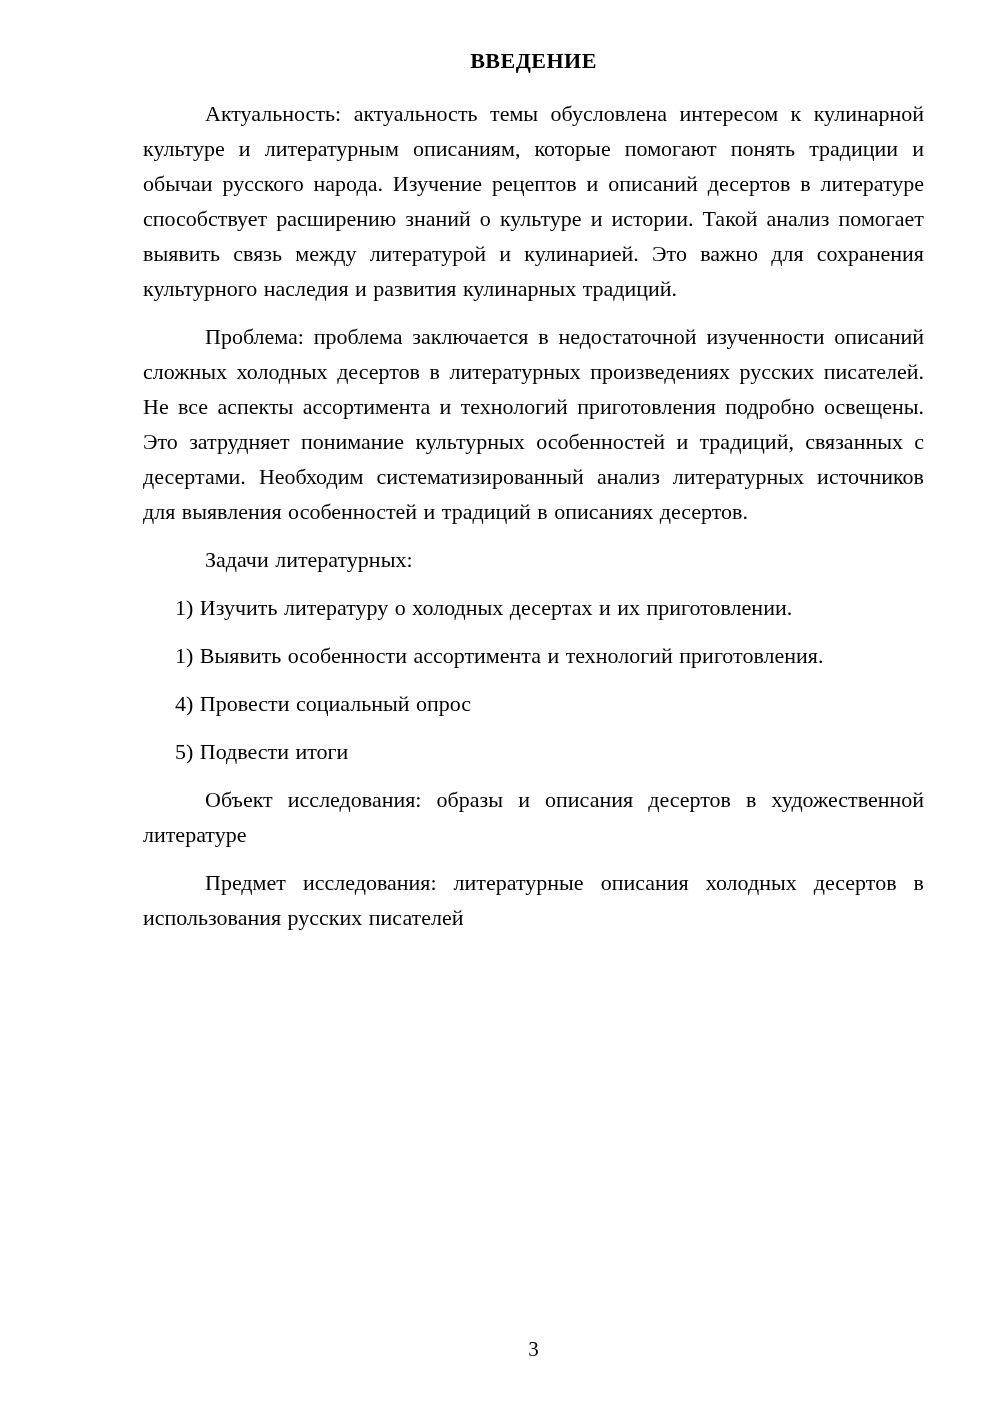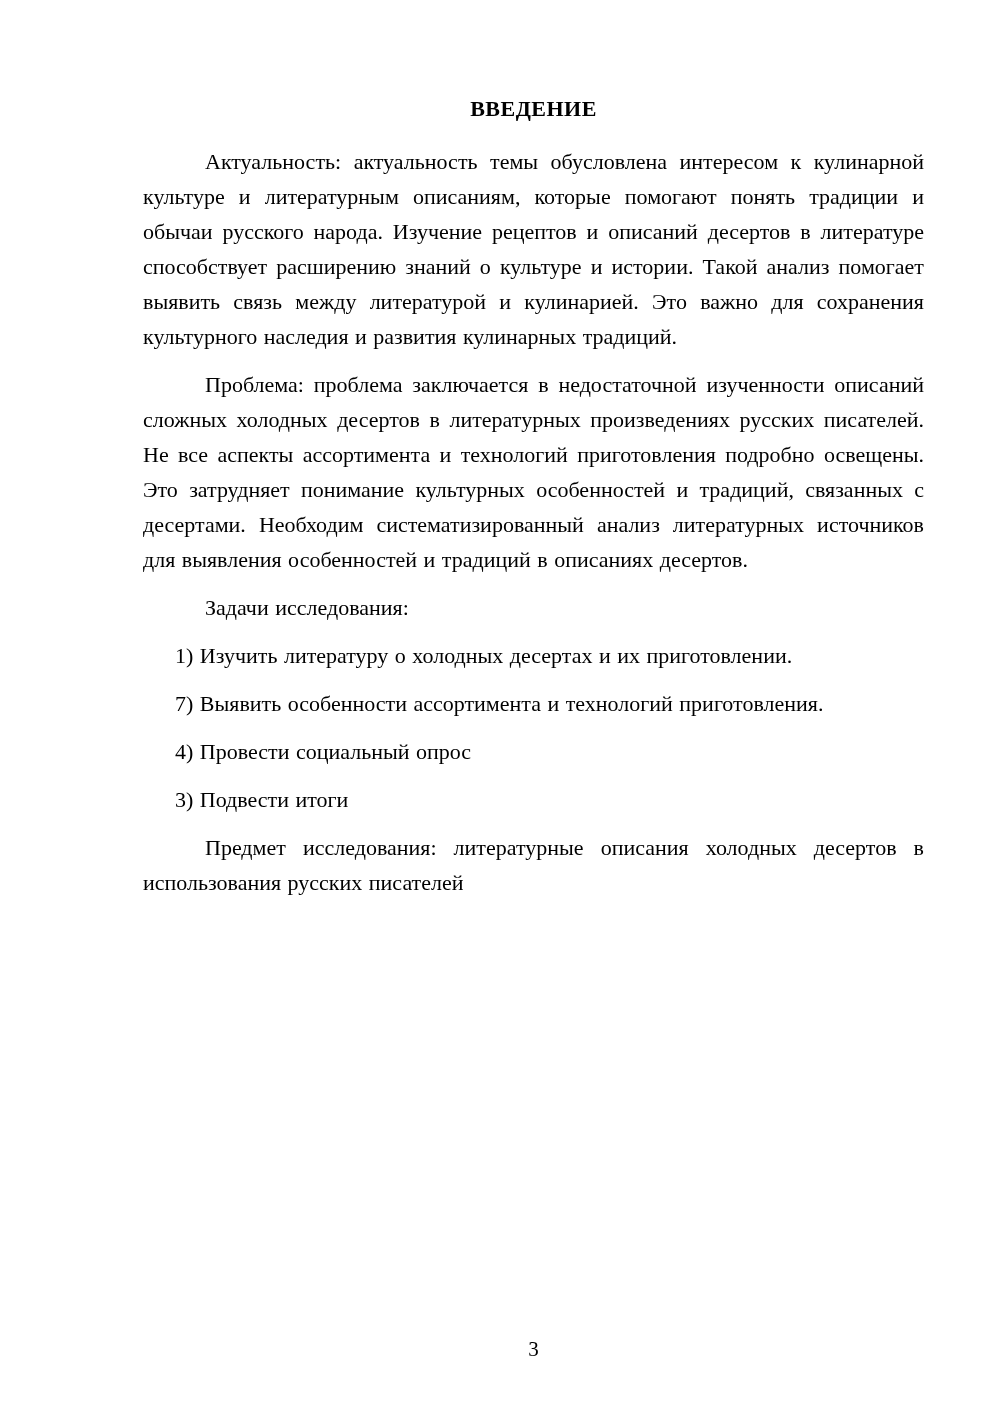--- a/index.html
+++ b/index.html
@@ -14,21 +14,21 @@
     font-family: "Liberation Serif", "DejaVu Serif", serif;
     color: #000000;
   }
   .page {
     position: absolute;
     top: 0;
     left: 0;
     width: 1000px;
     height: 1414px;
     box-sizing: border-box;
-    padding: 96px 76px 0 143px;
+    padding: 48px 76px 0 143px;
     background: #ffffff;
   }
   .title {
     font-size: 22px;
     font-weight: bold;
     text-align: center;
     margin: 0 0 22px 0;
     letter-spacing: 0.5px;
   }
   .para {
@@ -61,29 +61,30 @@
 
 <div class="page">
 
   <h1 class="title">ВВЕДЕНИЕ</h1>
 
   <p class="para">Актуальность: актуальность темы обусловлена интересом к кулинарной культуре и литературным описаниям, которые помогают понять традиции и обычаи русского народа. Изучение рецептов и описаний десертов в литературе способствует расширению знаний о культуре и истории. Такой анализ помогает выявить связь между литературой и кулинарией. Это важно для сохранения культурного наследия и развития кулинарных традиций.</p>
 
   <p class="para">Проблема: проблема заключается в недостаточной изученности описаний сложных холодных десертов в литературных произведениях русских писателей. Не все аспекты ассортимента и технологий приготовления подробно освещены. Это затрудняет понимание культурных особенностей и традиций, связанных с десертами. Необходим систематизированный анализ литературных источников для выявления особенностей и традиций в описаниях десертов.</p>
 
 
-  <p class="para">Задачи исследования:</p>
+  <p class="para">Задачи литературных:</p>
 
   <p class="task">1) Изучить литературу о холодных десертах и их приготовлении.</p>
 
 
-  <p class="task">7) Выявить особенности ассортимента и технологий приготовления.</p>
+  <p class="task">1) Выявить особенности ассортимента и технологий приготовления.</p>
 
   <p class="task">4) Провести социальный опрос</p>
 
-  <p class="task">3) Подвести итоги</p>
+  <p class="task">5) Подвести итоги</p>
 
+  <p class="para">Объект исследования: образы и описания десертов в художественной литературе</p>
 
   <p class="para">Предмет исследования: литературные описания холодных десертов в использования русских писателей</p>
 
   <div class="page-number">3</div>
 
 </div>
 
 </body></html>

